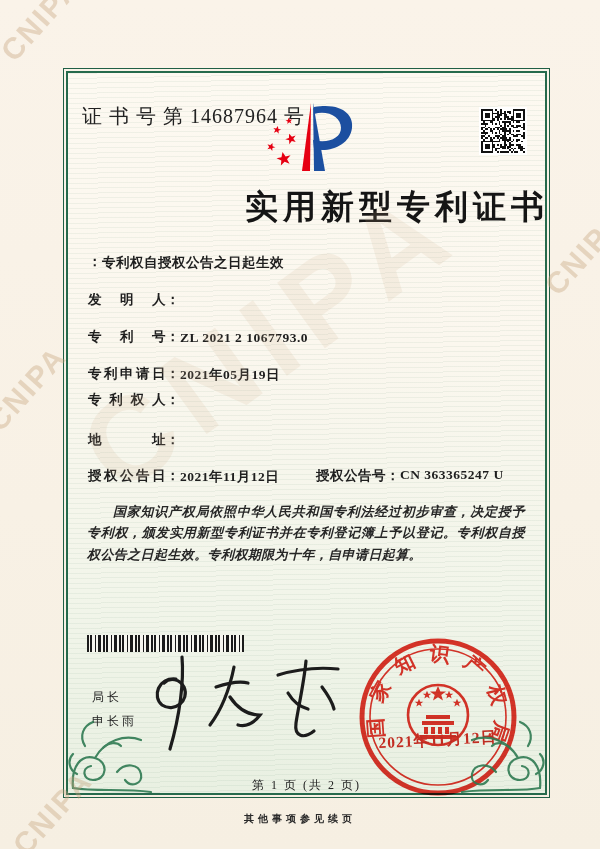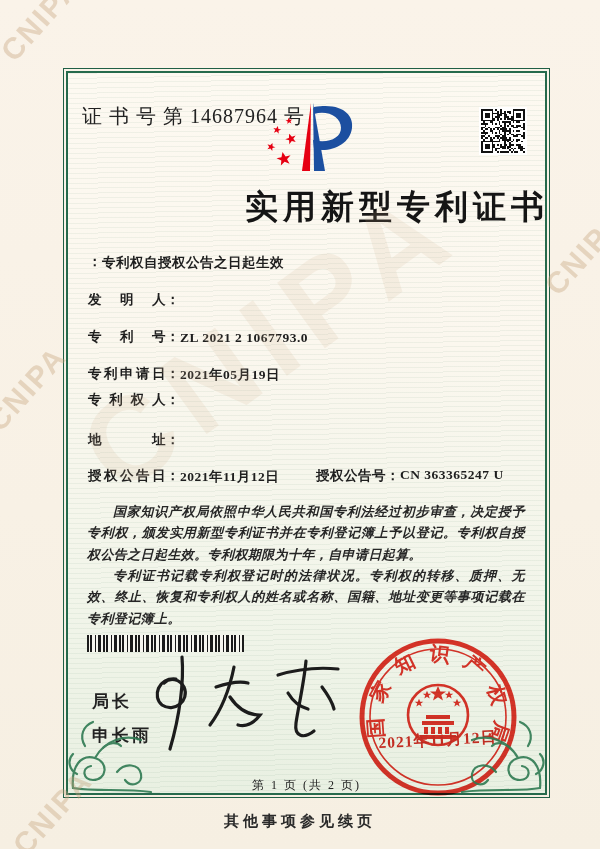--- a/index.html
+++ b/index.html
@@ -39,39 +39,39 @@
   .fvalue { max-width:352px; line-height:1.45; }
   .field2 { position:absolute; display:flex; font-weight:600; letter-spacing:.5px; }
 
   .paras { position:absolute; left:19px; top:428px; width:438px; font-size:13px; line-height:1.64;
            color:#262626; text-align:justify; letter-spacing:.4px; }
   .paras p { text-indent:2em; font-style:italic; font-weight:700; }
 
   .barcode { position:absolute; left:19px; top:562px; width:157px; height:17px;
      background:repeating-linear-gradient(90deg,#1b1b1b 0 2px,#f7f6ef 2px 3px,#1b1b1b 3px 5px,#f7f6ef 5px 8px,#1b1b1b 8px 9px,#f7f6ef 9px 11px,#1b1b1b 11px 14px,#f7f6ef 14px 16px); }
 
-  .signer { position:absolute; left:24px; top:612px; font-size:17px; font-weight:700;
+  .signer { position:absolute; left:24px; top:612px; font-size:12px; font-weight:400;
             color:#222; letter-spacing:3px; line-height:2.0; }
   .signature { position:absolute; left:74px; top:580px; width:210px; height:100px; }
 
   .seal { position:absolute; left:284px; top:562px; width:172px; height:172px;
           mix-blend-mode:multiply; opacity:.93; }
 
   .page-num { position:absolute; left:0; top:704px; width:100%; text-align:center;
               font-size:12px; color:#222; letter-spacing:2px; }
 
   .ornament { position:absolute; width:104px; height:112px; bottom:-3px; }
   .orn-left { left:-3px; }
   .orn-right { right:-3px; transform:scaleX(-1); }
 
   .qr { position:absolute; left:411px; top:34px; width:48px; height:48px; background:#fff; padding:2px; }
   .qr svg { display:block; fill:#111; }
 
   .continuation { position:absolute; left:0; top:812px; width:100%; text-align:center;
-                  font-size:15px; color:#2a2a2a; letter-spacing:4px; font-weight:600; }
+                  font-size:10px; color:#2a2a2a; letter-spacing:4px; font-weight:600; }
 </style>
 </head>
 <body>
 
 <div class="page">
 
   <span class="wm wm-1">CNIPA</span>
   <span class="wm wm-2">CNIPA</span>
   <span class="wm wm-3">CNIPA</span>
   <span class="wm wm-4">CNIPA</span>
@@ -458,21 +458,20 @@
         </div>
         <div class="field2" style="top:394px; left:228px">
           <span>授权公告号</span>
             <span class="colon">：</span>
           <span>CN 363365247 U</span>
         </div>
       </div>
 
       <div class="paras">
         <p>国家知识产权局依照中华人民共和国专利法经过初步审查，决定授予专利权，颁发实用新型专利证书并在专利登记簿上予以登记。专利权自授权公告之日起生效。专利权期限为十年，自申请日起算。</p>
-        <p>专利证书记载专利权登记时的法律状况。专利权的转移、质押、无效、终止、恢复和专利权人的姓名或名称、国籍、地址变更等事项记载在专利登记簿上。</p>
       </div>
 
       <div class="barcode"></div>
 
       <div class="signer">
         <div>局长</div>
         <div>申长雨</div>
       </div>
 
       <div class="signature">

